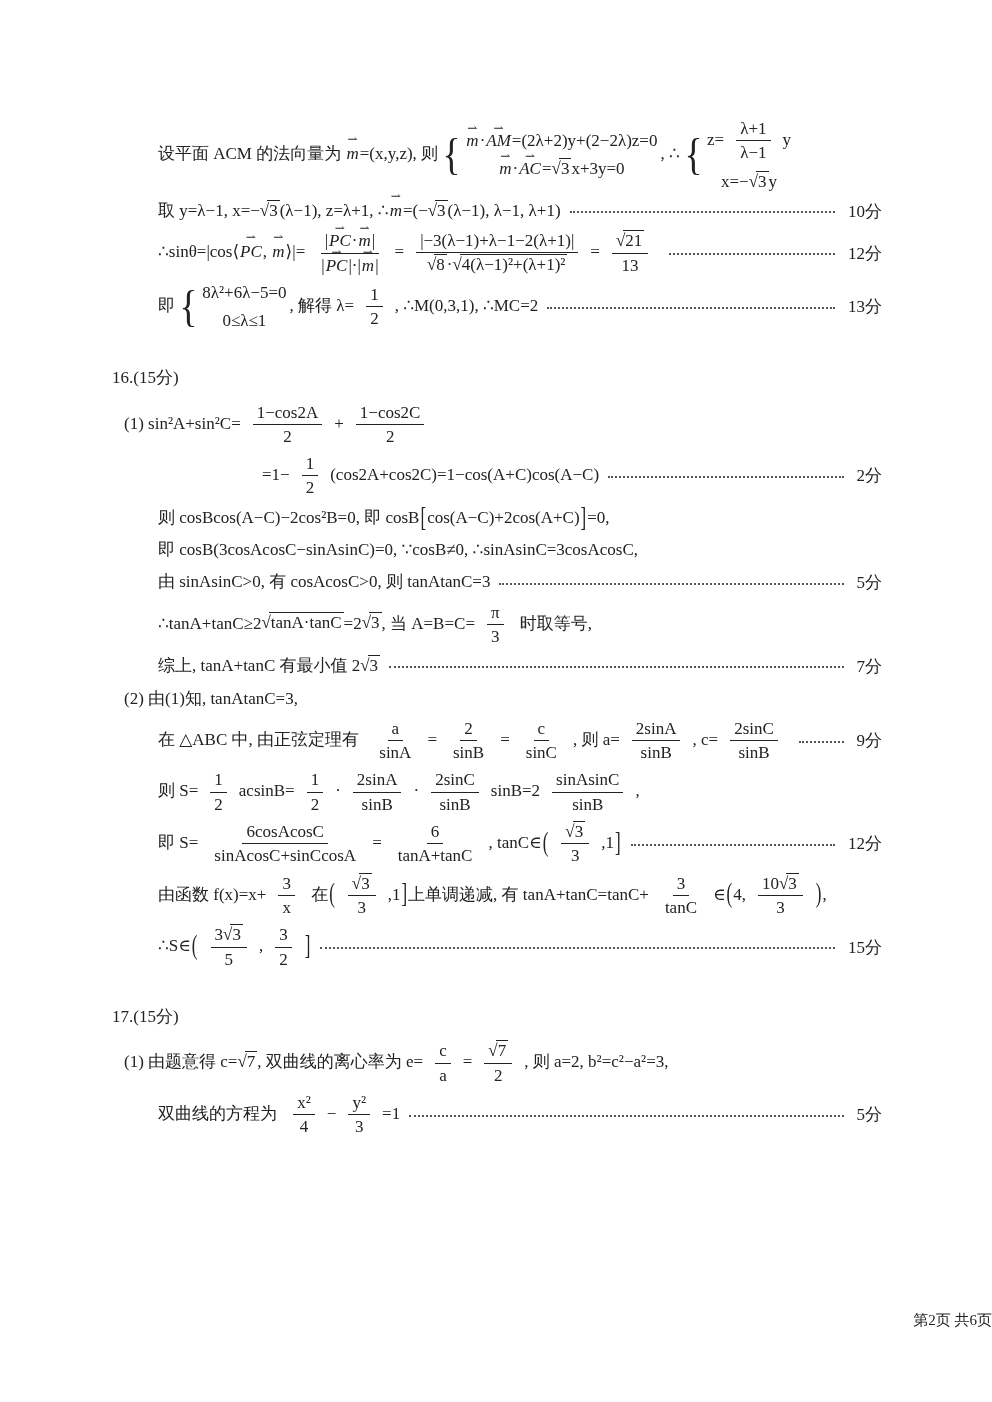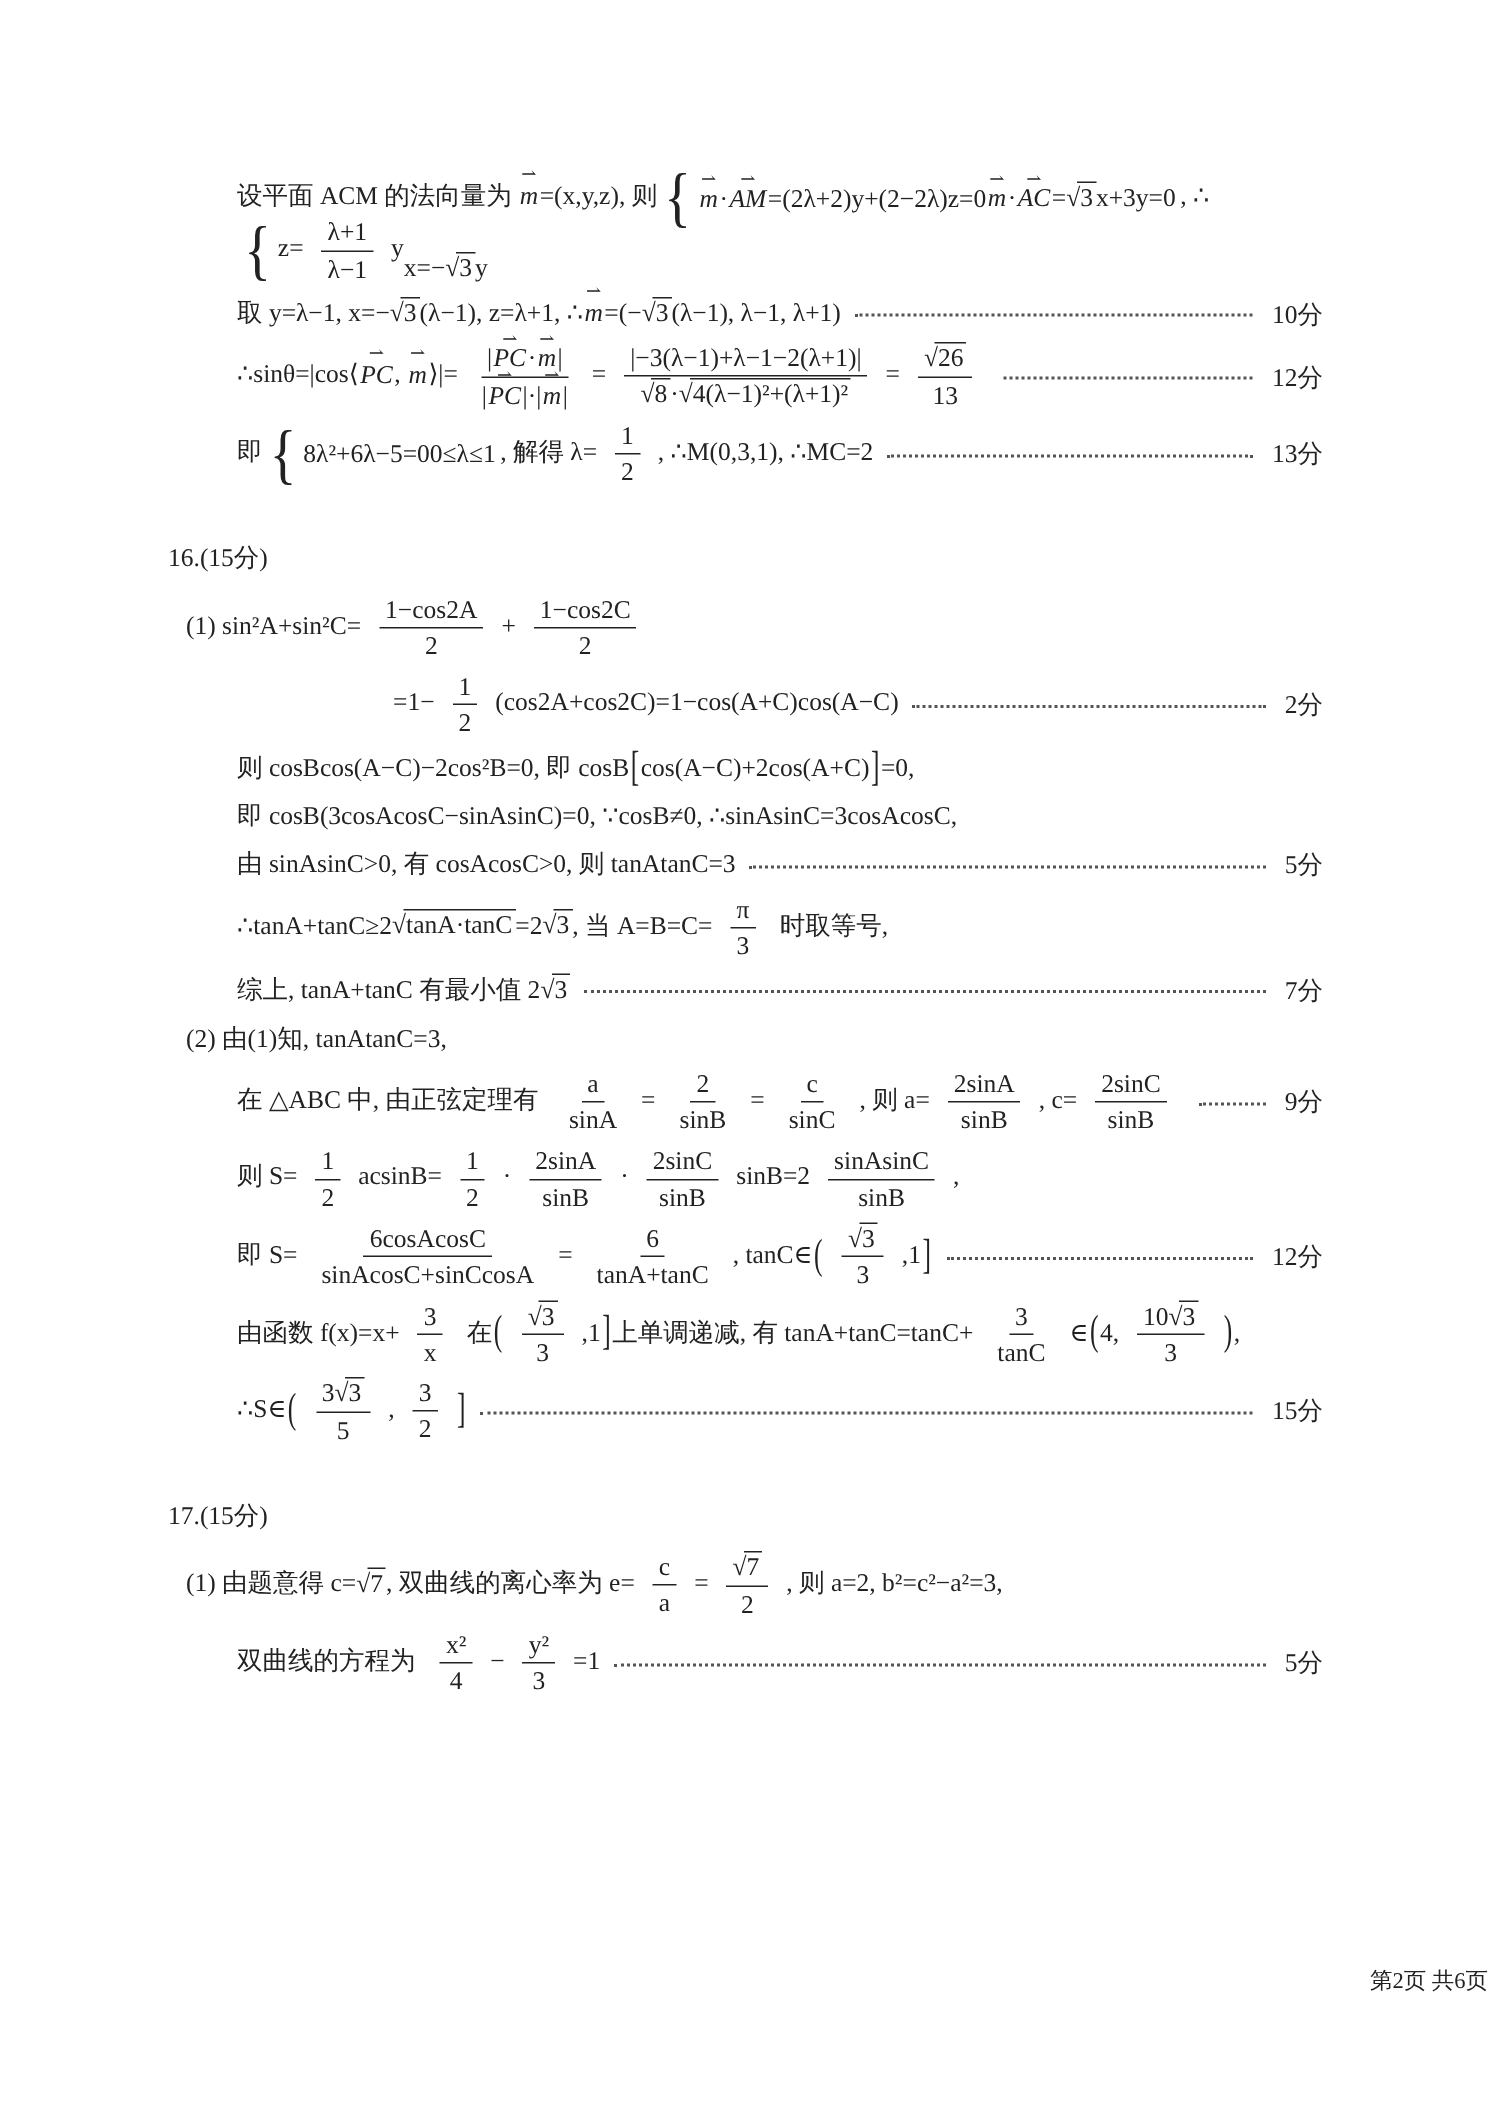--- a/index.html
+++ b/index.html
@@ -29,21 +29,21 @@
   
   .sqrt{white-space:nowrap;}
   .radical{letter-spacing:-1px;}
   .radicand{display:inline-block;border-top:1.3px solid currentColor;padding:0 2px;line-height:1.2;margin-left:-1px;}
   
   .vec{display:inline-block;position:relative;padding:0 1px;font-style:italic;}
   .vec::after{content:"⇀";position:absolute;left:0;right:0;top:-0.68em;font-size:0.72em;text-align:center;line-height:1;font-style:normal;}
   
   .cases{display:inline-flex;align-items:center;vertical-align:middle;margin:0 3px;}
   .cases-brace{font-size:2.6em;font-weight:300;line-height:0;margin-right:3px;transform:scaleX(0.85);}
-  .cases-rows{display:inline-flex;flex-direction:row;align-items:flex-end;row-gap:7px;}
+  .cases-rows{display:inline-flex;flex-direction:column;align-items:center;row-gap:7px;}
   .cases-row{display:block;white-space:nowrap;line-height:1.25;}
   
   .bigd{display:inline-block;transform:scaleY(1.65);transform-origin:center;padding:0 1px;font-weight:300;}
   .footer{position:absolute;left:0;right:0;bottom:72px;text-align:right;font-size:15px;color:#222;}
 </style>
 </head>
 <body>
 
 <div class="page">
   <main id="doc-root">
@@ -72,21 +72,21 @@
           <span class="score">10分</span>
         </div>
         <div class="mline ind2">
           <span class="content">∴sinθ=|cos⟨<span class="vec"><span>PC</span></span>, <span class="vec"><span>m</span></span>⟩|=<span class="frac">
               <span class="num"><span>|<span class="vec"><span>PC</span></span>·<span class="vec"><span>m</span></span>|</span></span>
               <span class="den"><span>|<span class="vec"><span>PC</span></span>|·|<span class="vec"><span>m</span></span>|</span></span>
             </span>=<span class="frac">
               <span class="num"><span>|−3(λ−1)+λ−1−2(λ+1)|</span></span>
               <span class="den"><span><span class="sqrt"><span class="radical">√</span><span class="radicand"><span>8</span></span></span>·<span class="sqrt"><span class="radical">√</span><span class="radicand"><span>4(λ−1)²+(λ+1)²</span></span></span></span></span>
             </span>=<span class="frac">
-              <span class="num"><span><span class="sqrt"><span class="radical">√</span><span class="radicand"><span>26</span></span></span></span></span>
+              <span class="num"><span><span class="sqrt"><span class="radical">√</span><span class="radicand"><span>21</span></span></span></span></span>
               <span class="den"><span>13</span></span>
             </span></span>
           <span class="leader"></span>
           <span class="score">12分</span>
         </div>
         <div class="mline ind2">
           <span class="content">即<span class="cases">
               <span class="cases-brace">{</span>
               <span class="cases-rows">
                 <span class="cases-row">8λ²+6λ−5=0</span>

